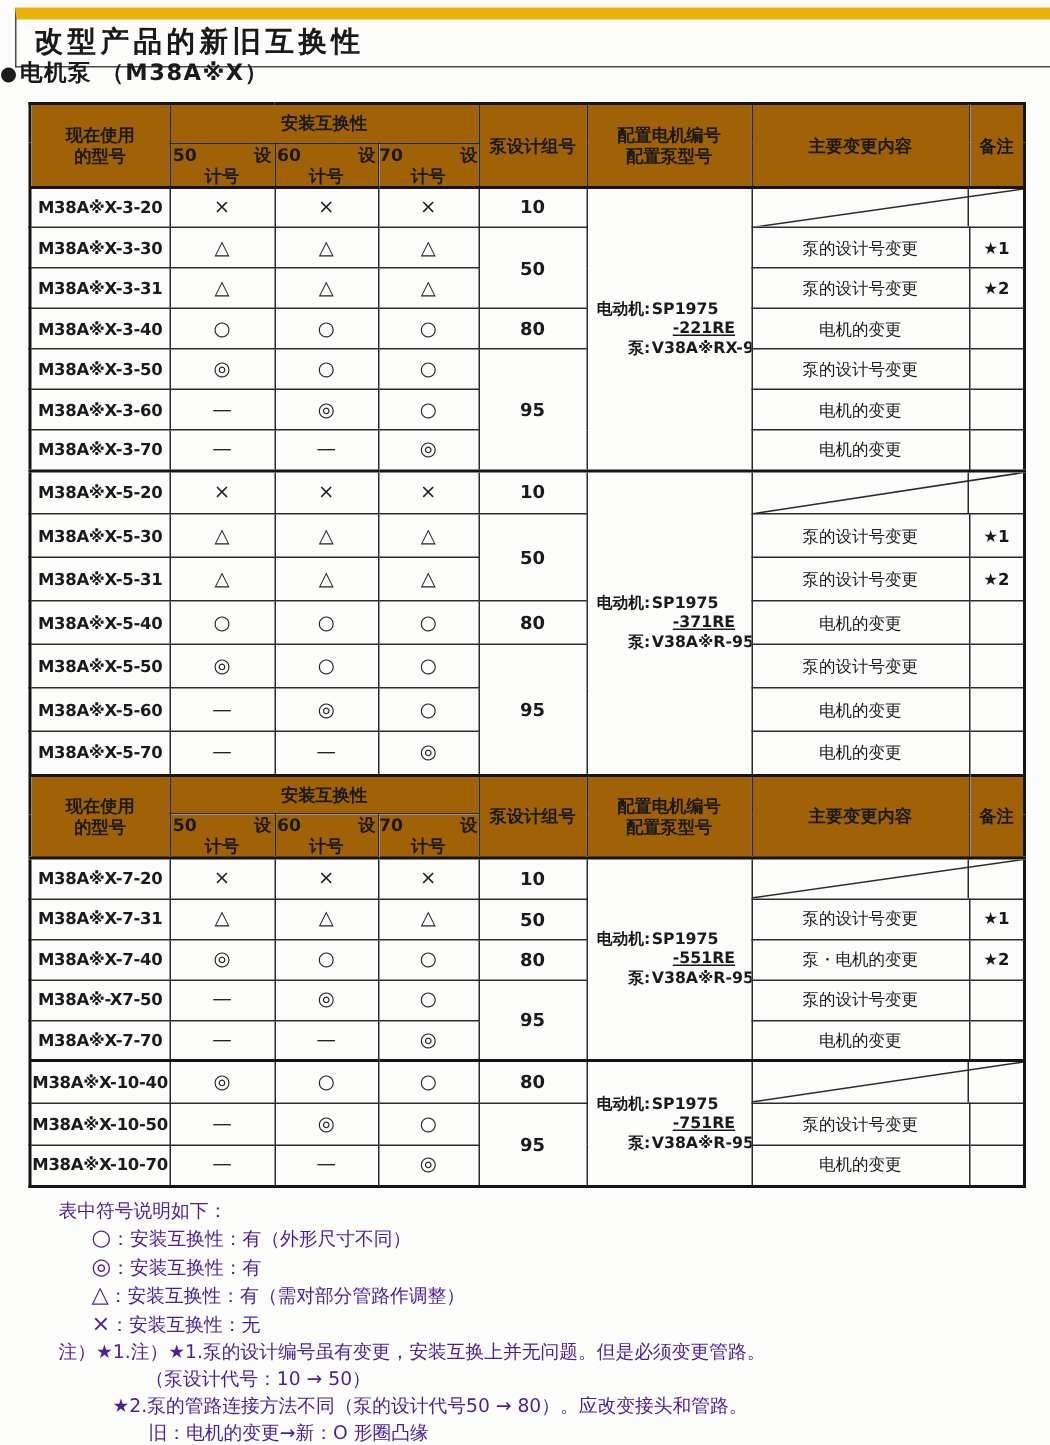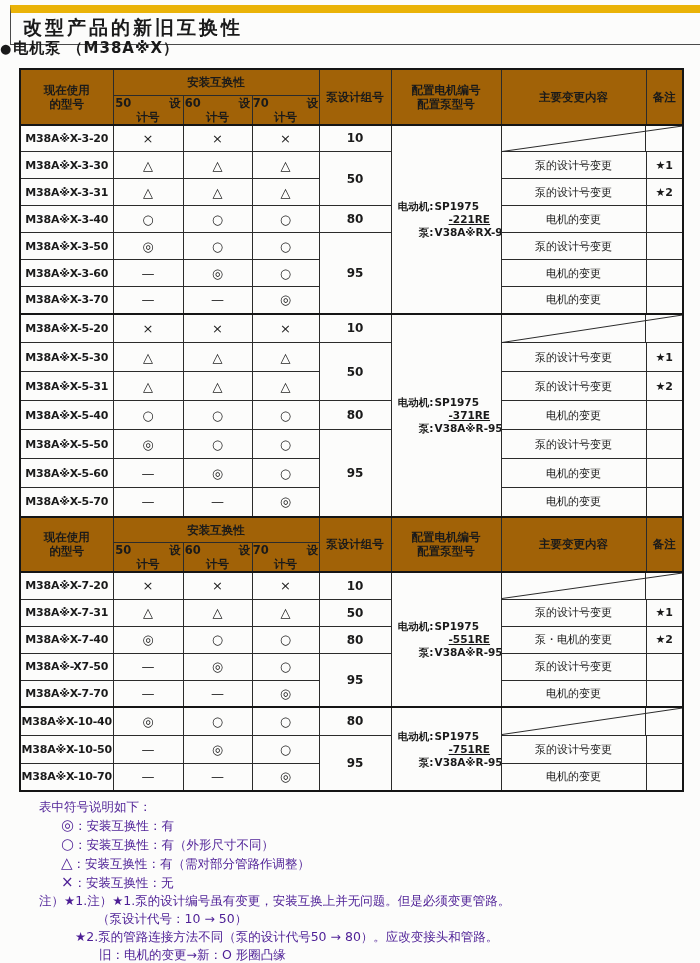--- a/index.html
+++ b/index.html
@@ -365,21 +365,21 @@
     <td class="sym">—</td>
     <td class="sym">◎</td>
     <td class="change-cell">电机的变更</td>
     <td class="note-cell"></td>
   </tr>
   </tbody>
 </table>
 
 <div class="footer">
   <div>表中符号说明如下：</div>
+  <div class="legend-item"><span class="legend-sym">○</span><span>：安装互换性：有（外形尺寸不同）</span></div>
   <div class="legend-item"><span class="legend-sym">◎</span><span>：安装互换性：有</span></div>
-  <div class="legend-item"><span class="legend-sym">○</span><span>：安装互换性：有（外形尺寸不同）</span></div>
   <div class="legend-item"><span class="legend-sym">△</span><span>：安装互换性：有（需对部分管路作调整）</span></div>
   <div class="legend-item"><span class="legend-sym">×</span><span>：安装互换性：无</span></div>
   <div>注）★1.注）★1.泵的设计编号虽有变更，安装互换上并无问题。但是必须变更管路。</div>
   <div class="note-l2">（泵设计代号：10 → 50）</div>
   <div class="note-l3">★2.泵的管路连接方法不同（泵的设计代号50 → 80）。应改变接头和管路。</div>
   <div class="note-l4">旧：电机的变更→新：O 形圈凸缘</div>
 </div>
 
 </body></html>

